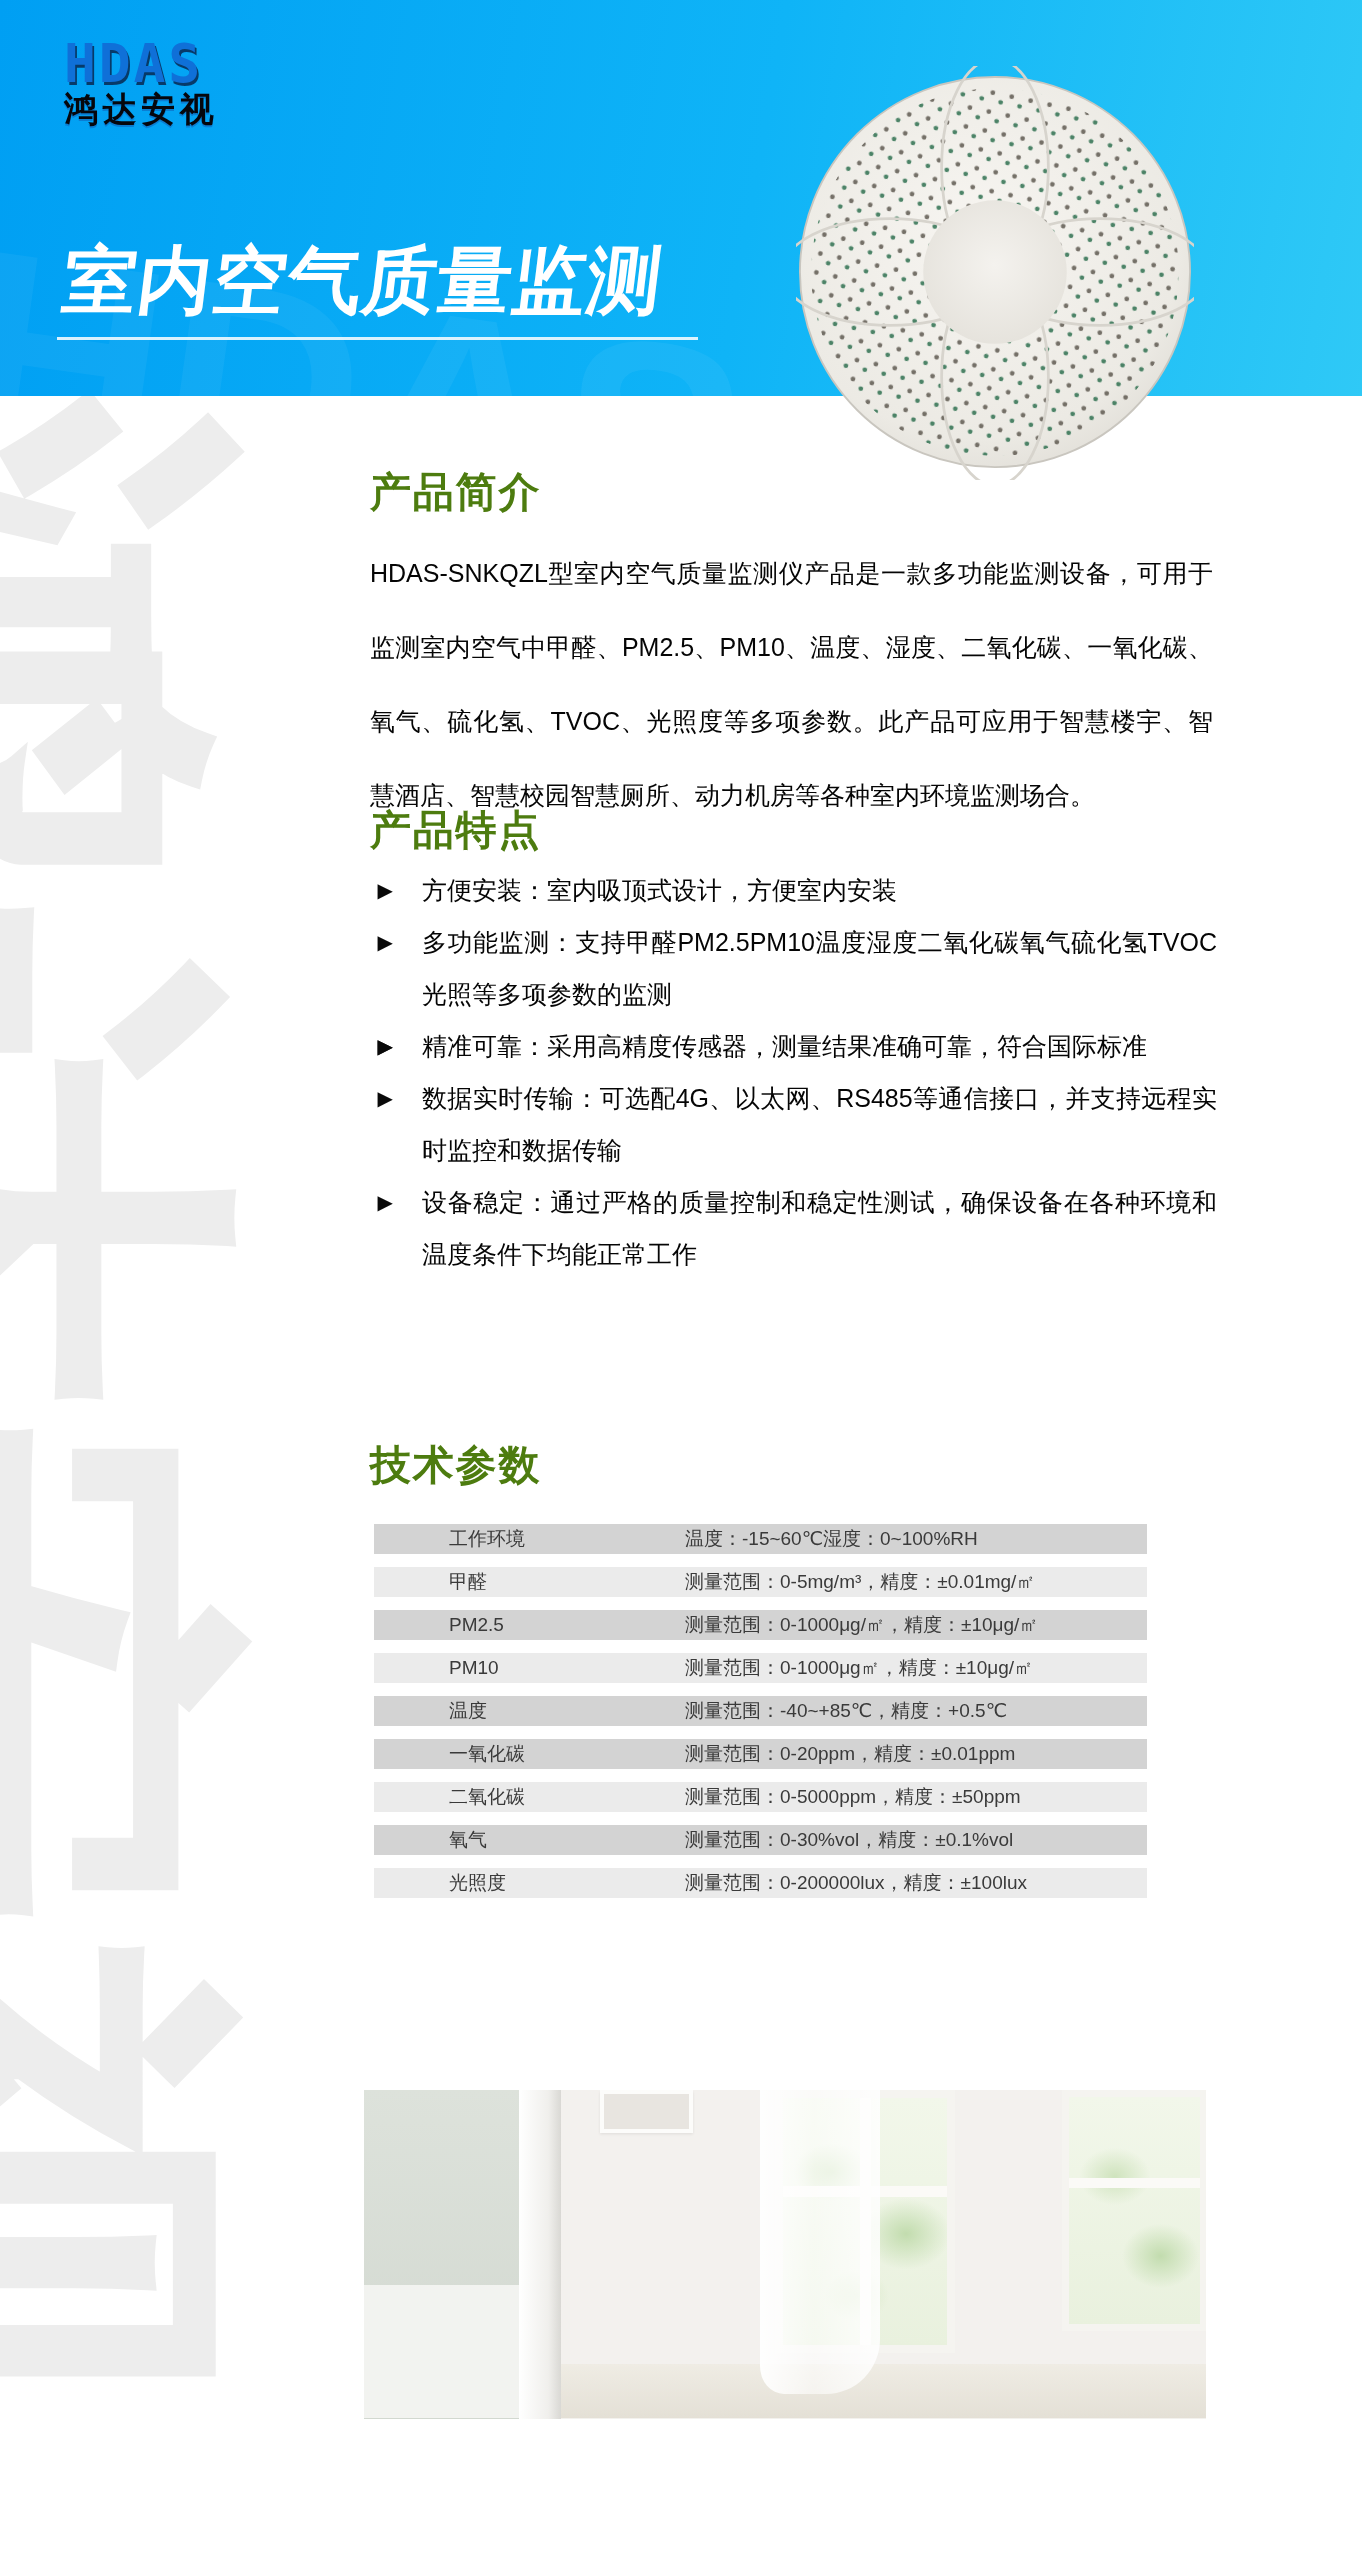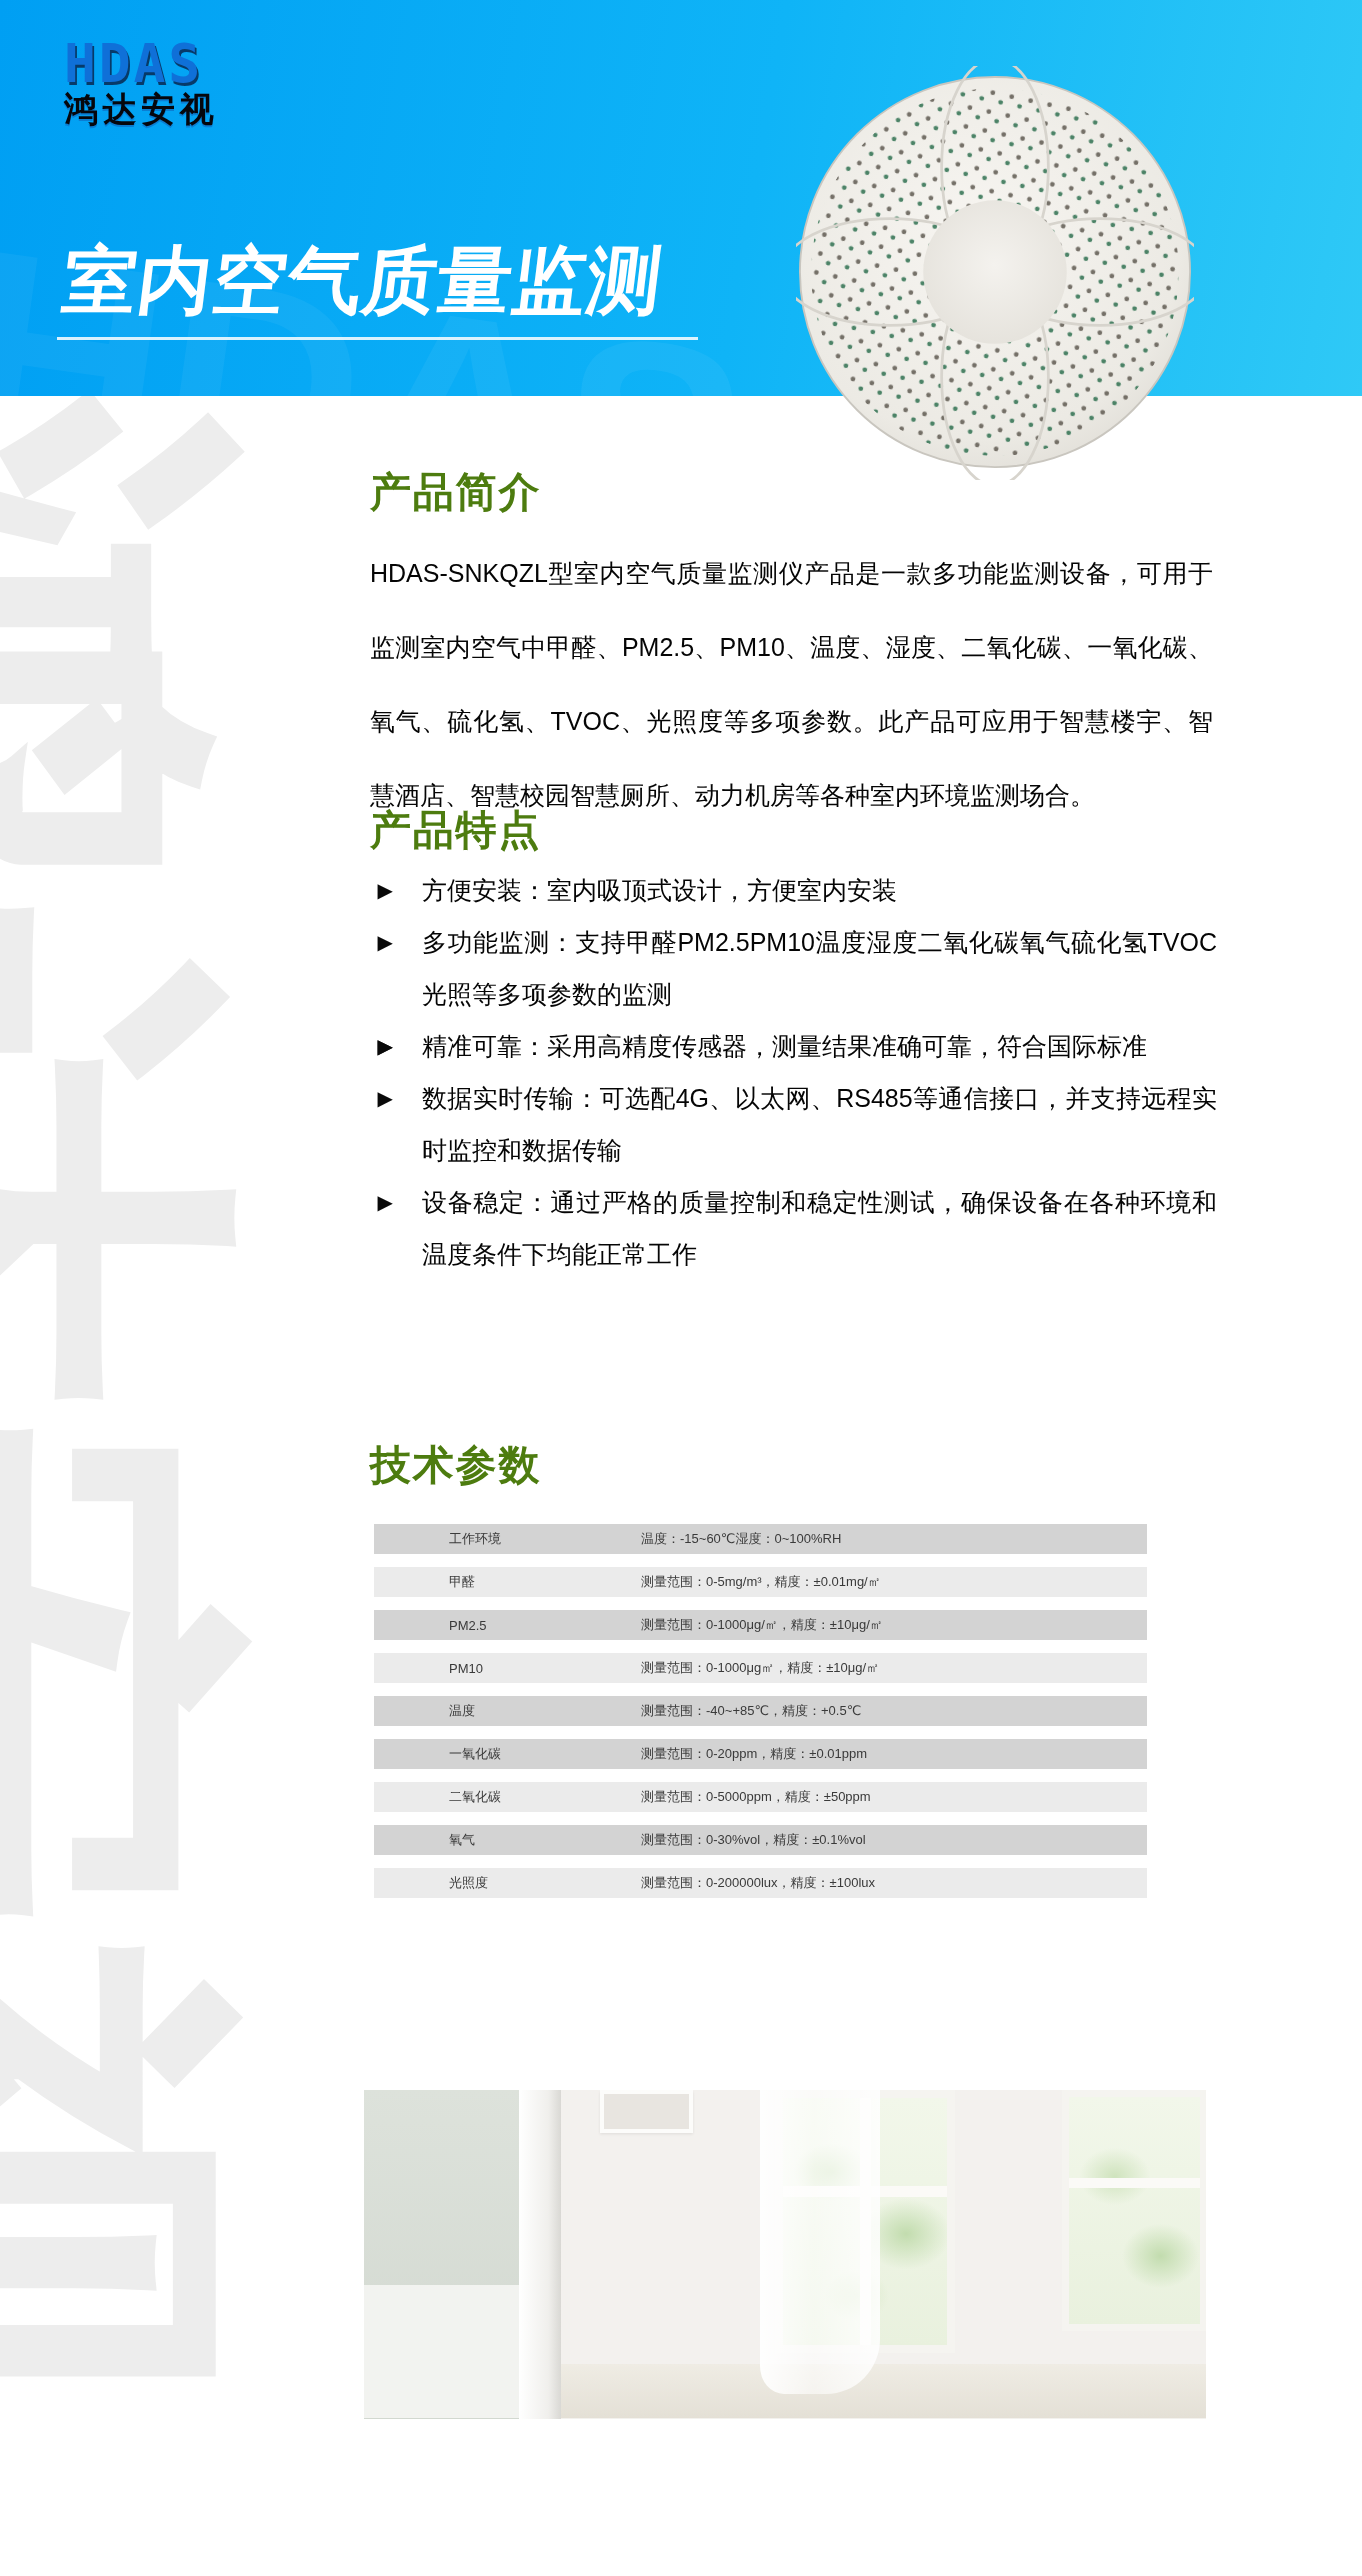--- a/index.html
+++ b/index.html
@@ -60,25 +60,25 @@
     font-size:25px;line-height:52px;color:#050505;
   }
   .feature-item{position:relative;padding-left:52px;text-align:justify;}
   .bullet{
     position:absolute;left:7.4px;top:0;font-size:20px;color:#090909;line-height:52px;
   }
   
   .specs{position:absolute;left:374px;top:1524px;width:773px;}
   .spec-row{
     height:30px;margin-bottom:13px;display:flex;align-items:center;
-    background:#ebebeb;color:#3a3a3a;font-size:13px;
+    background:#ebebeb;color:#3a3a3a;font-size:19px;
   }
   .spec-row.dark{background:#d3d3d3;}
   .spec-param{width:267px;padding-left:75px;box-sizing:border-box;}
-  .spec-value{flex:1;}
+  .spec-value{flex:1;margin-left:44px;}
   
   .photo{
     position:absolute;left:364px;top:2090px;width:842px;height:329px;
     overflow:hidden;background:#f3f1ee;
   }
   .ph{position:absolute;}
   .wall-left{left:0;top:0;width:157px;height:329px;background:linear-gradient(#dde2db,#d2d8d0);}
   .wainscot{left:0;top:195px;width:157px;height:133px;background:#f2f3f0;}
   .pillar{left:155px;top:0;width:42px;height:329px;background:linear-gradient(90deg,#ffffff,#f0efec 70%,#d9d8d4);}
   .floor{left:197px;top:274px;width:645px;height:54px;background:linear-gradient(#efece4,#e4e0d6);}

